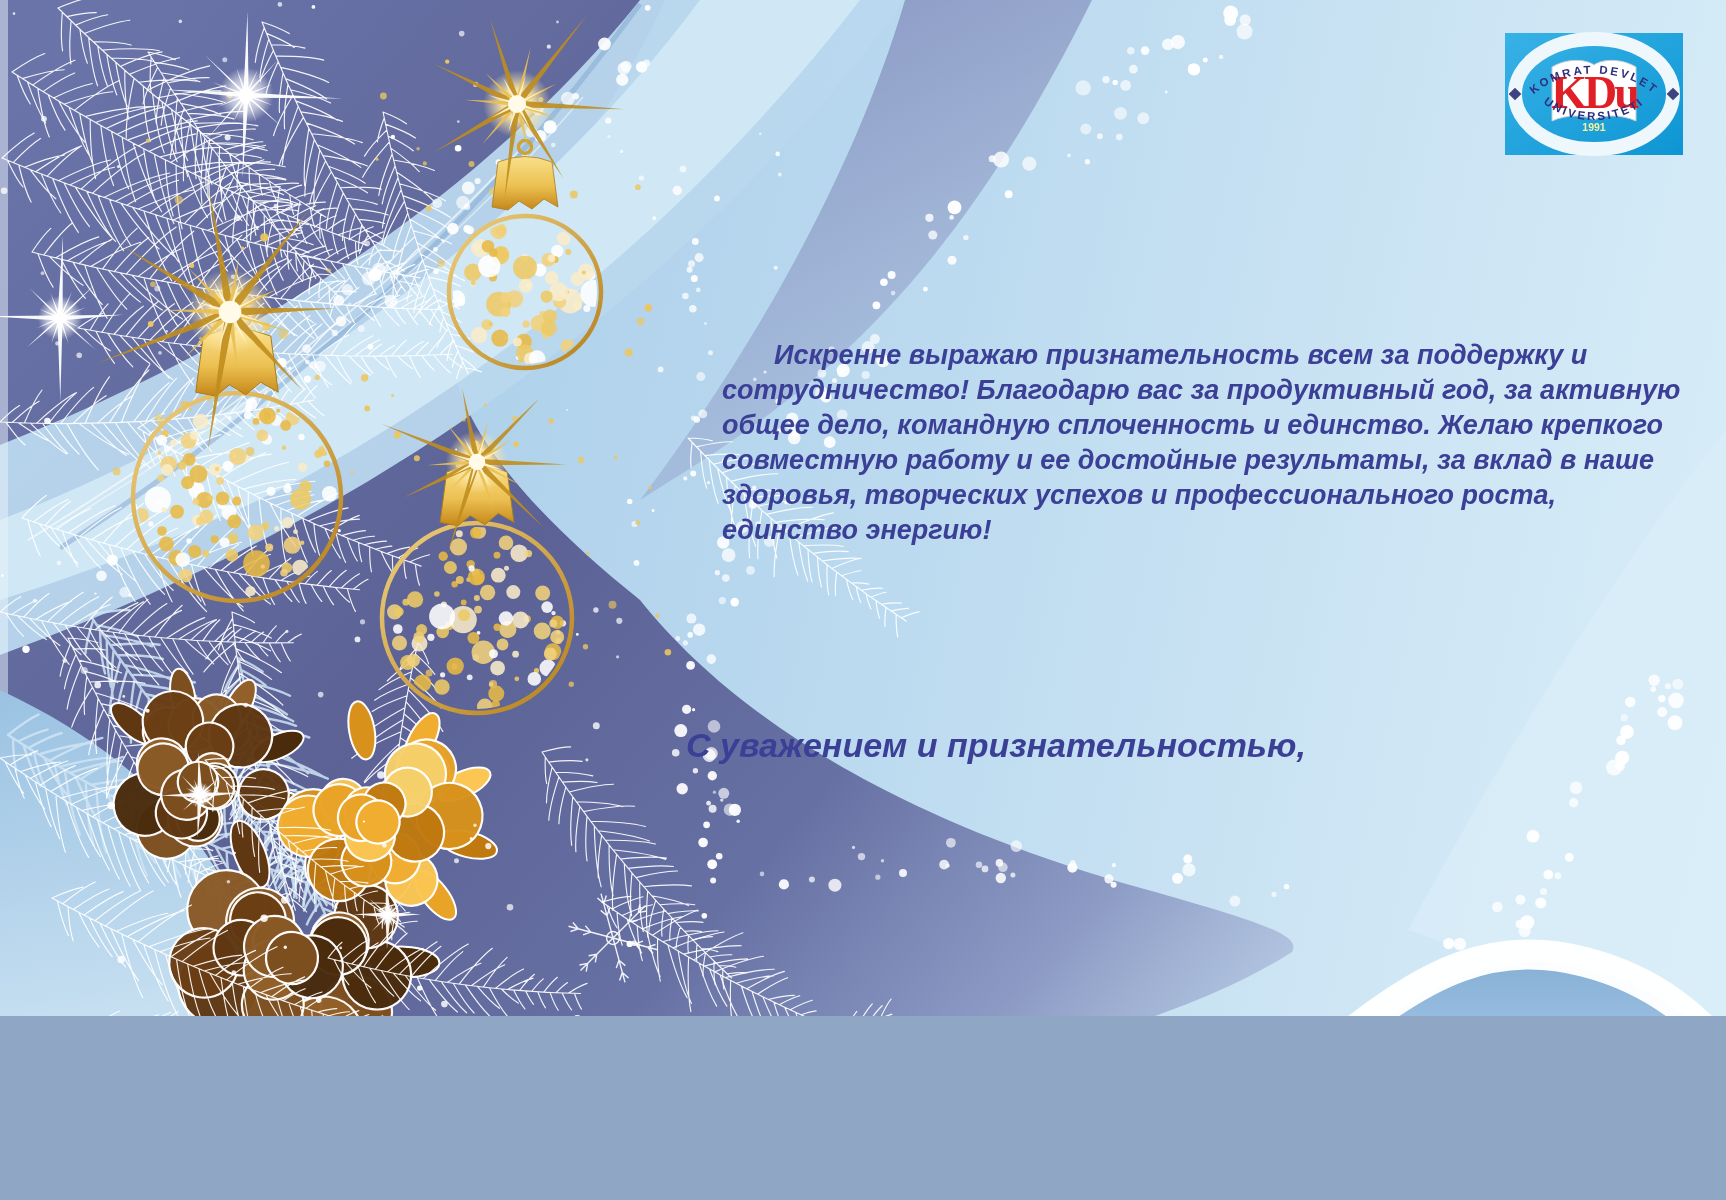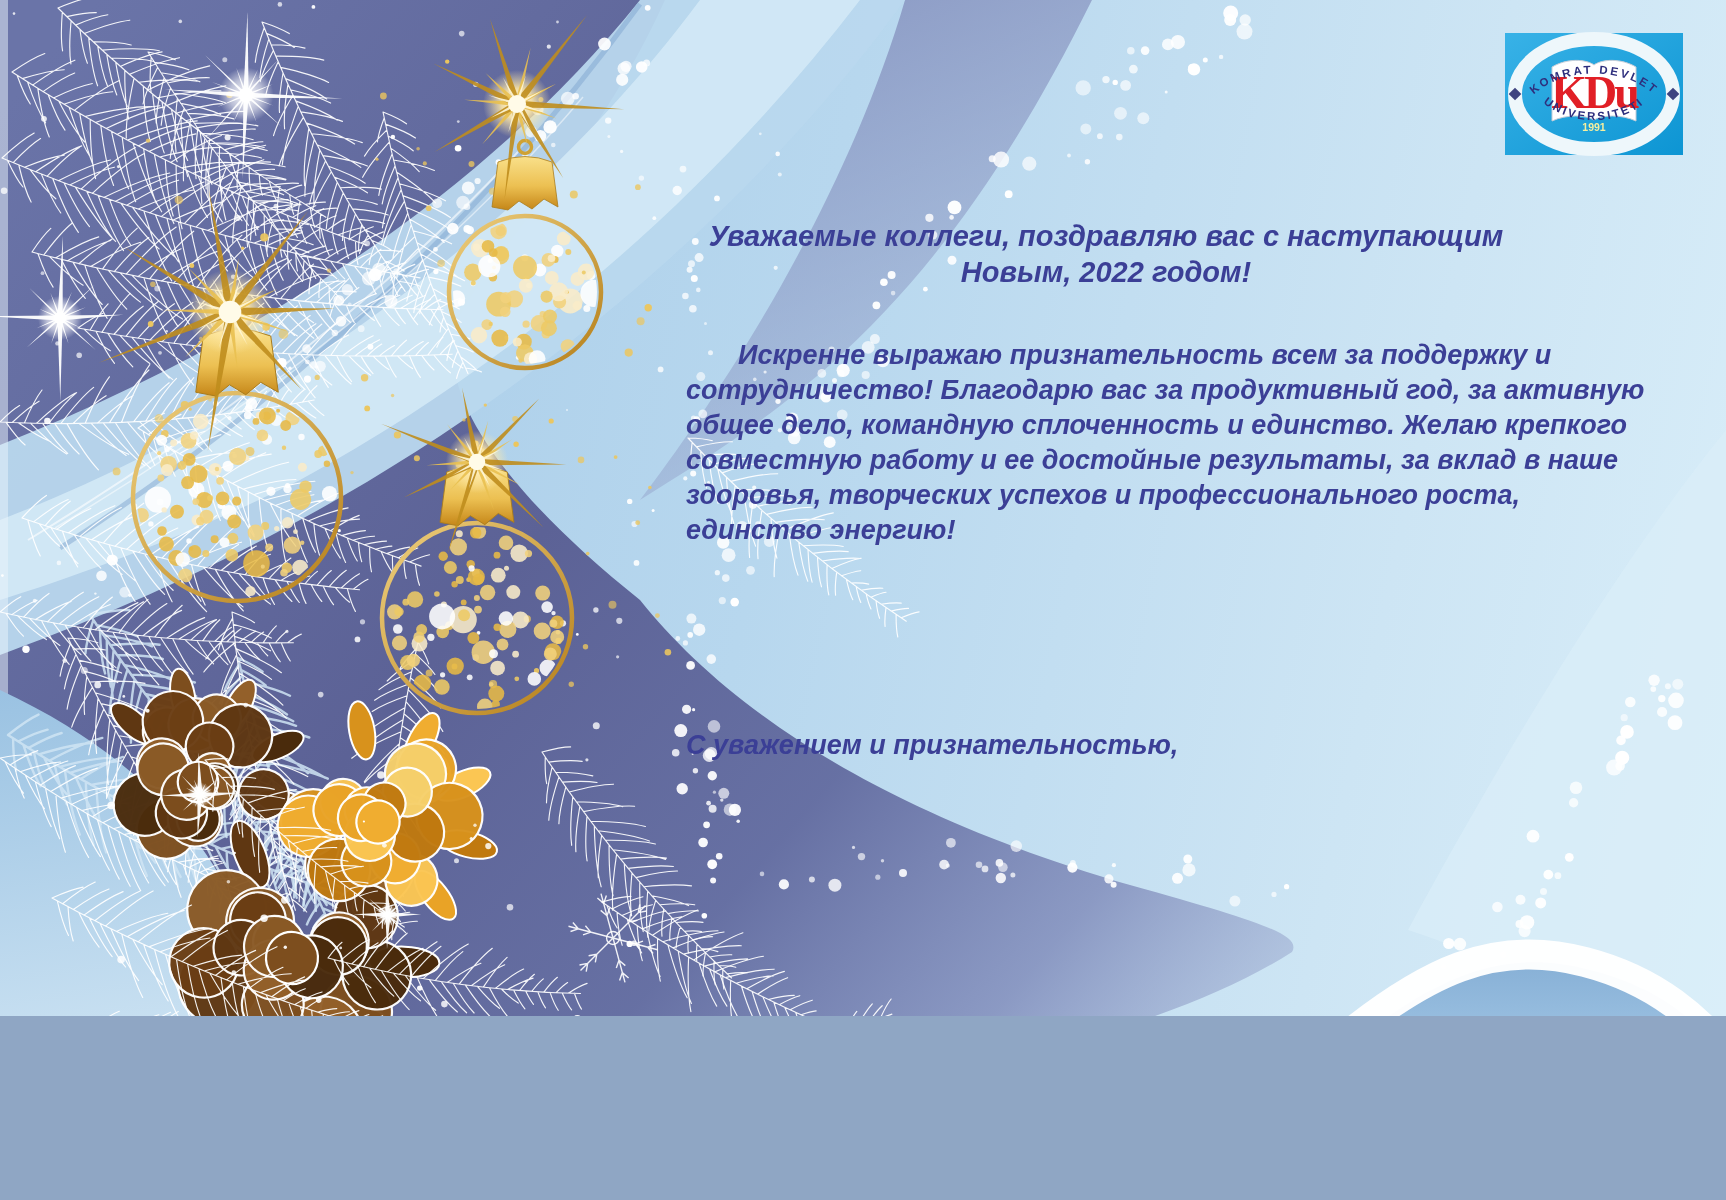--- a/index.html
+++ b/index.html
@@ -3,23 +3,23 @@
 <meta charset="utf-8">
 <style>
   html,body{margin:0;padding:0;background:#8fa6c4;}
   .card{position:relative;width:1726px;height:1016px;overflow:hidden;
         background:linear-gradient(102deg,#a3c8e6 0%,#b7d7ee 45%,#cde5f4 78%,#d9eef9 100%);
         font-family:"Liberation Sans",sans-serif;}
   .card svg.art{position:absolute;left:0;top:0;}
   .txt{position:absolute;color:var(--ink,#3b3f96);font-weight:bold;font-style:italic;}
   .title{left:686px;top:218px;width:840px;text-align:center;font-size:29px;line-height:36px;}
   .bodyblock{left:686px;top:338px;font-size:27px;line-height:35px;}
-  .bodyblock div{white-space:nowrap;}
+  .bodyblock div{white-space:nowrap;margin-left:36px;}
   .bodyblock .indent{padding-left:52px;}
-  .sig{left:686px;top:728px;font-size:27px;line-height:35px;}
+  .sig{left:686px;top:728px;font-size:34px;line-height:35px;}
   .sig div{white-space:nowrap;}
 </style>
 </head>
 <body>
 
 <div class="card">
 
 <svg class="art" width="1726" height="1200" viewBox="0 0 1726 1200">
   <defs>
     <linearGradient id="gA" x1="0" y1="0.1" x2="1" y2="0.85">
@@ -1147,24 +1147,20 @@
     <text x="89" y="98" text-anchor="middle" fill="#f6ef9f" font-family="Liberation Sans, sans-serif" font-size="10.5" font-weight="bold">1991</text>
     <text fill="#2e2f7d" font-family="Liberation Sans, sans-serif" font-size="11.5" font-weight="bold" letter-spacing="2.5">
       <textPath href="#arcTop" startOffset="50%" text-anchor="middle">KOMRAT DEVLET</textPath>
     </text>
     <text fill="#2e2f7d" font-family="Liberation Sans, sans-serif" font-size="11.5" font-weight="bold" letter-spacing="2.5">
       <textPath href="#arcBottom" startOffset="50%" text-anchor="middle">UNIVERSITETI</textPath>
     </text>
   </g>
 </svg>
 
-<div class="txt title">
-  <div>Уважаемые коллеги, поздравляю вас с наступающим</div>
-  <div>Новым, 2022 годом!</div>
-</div>
 
 <div class="txt bodyblock">
   <div class="indent">Искренне выражаю признательность всем за поддержку и</div>
   <div>сотрудничество! Благодарю вас за продуктивный год, за активную</div>
   <div>общее дело, командную сплоченность и единство. Желаю крепкого</div>
   <div>совместную работу и ее достойные результаты, за вклад в наше</div>
   <div>здоровья, творческих успехов и профессионального роста,</div>
   <div>единство энергию!</div>
 </div>
 

